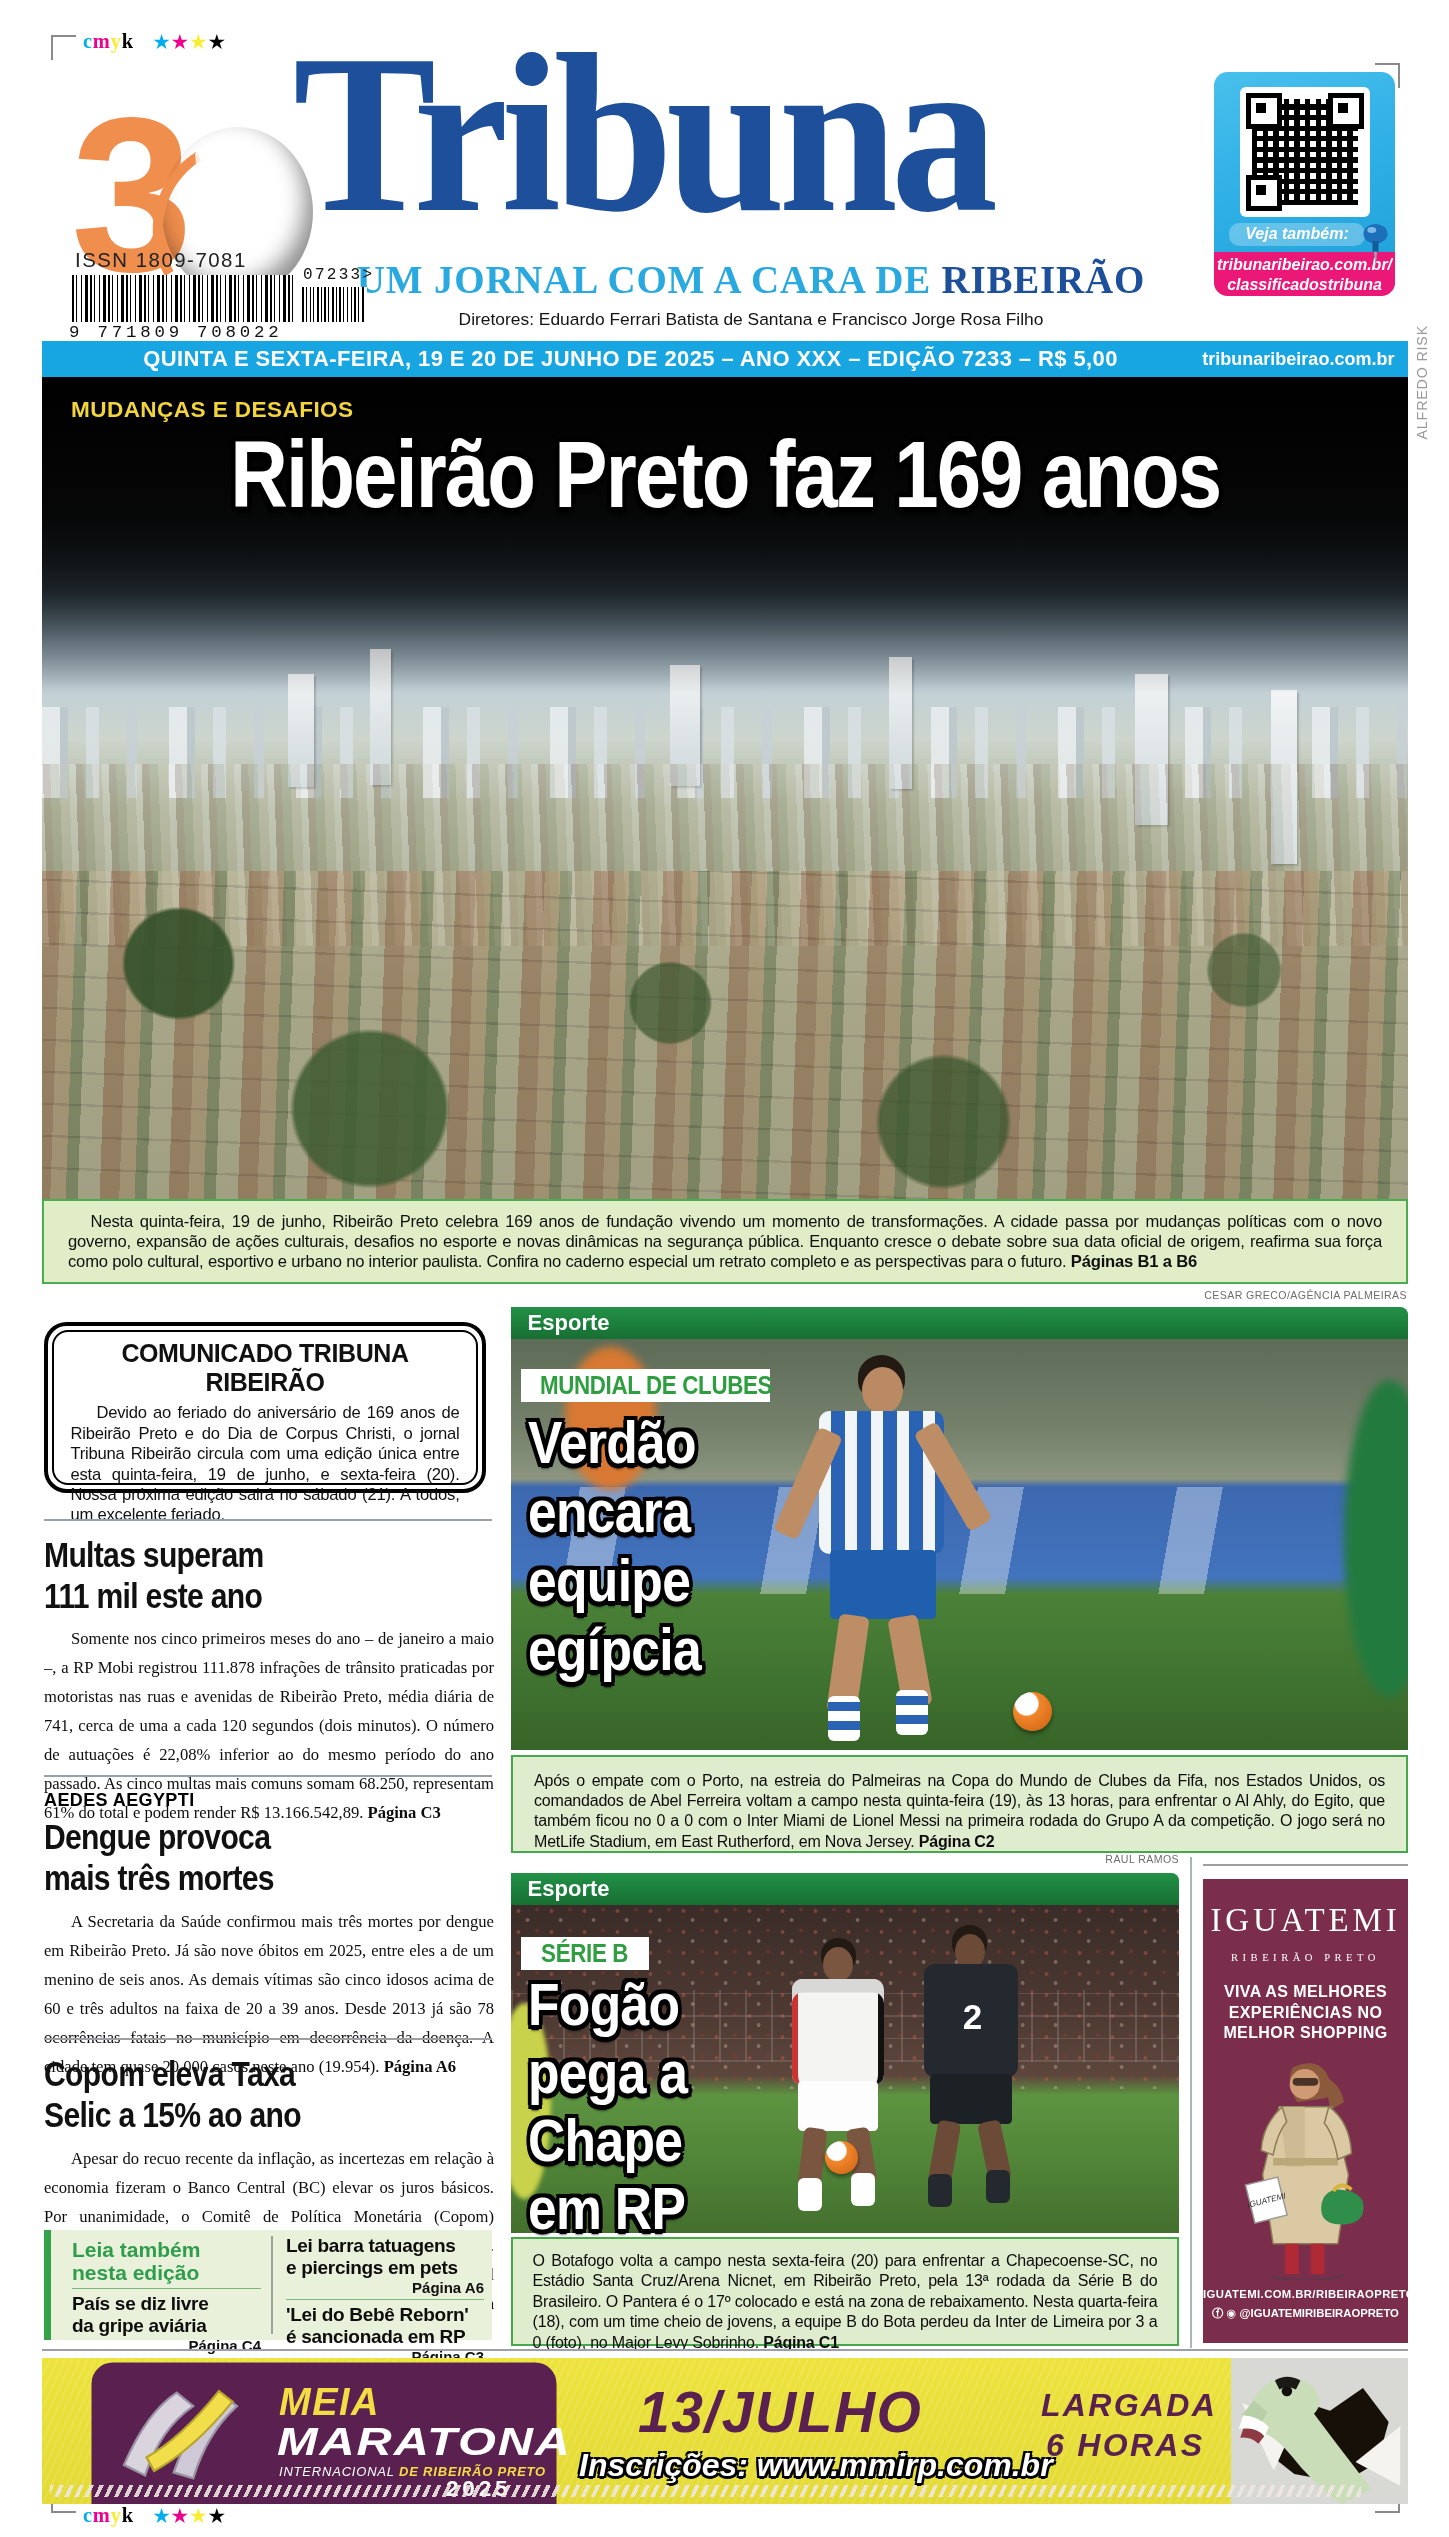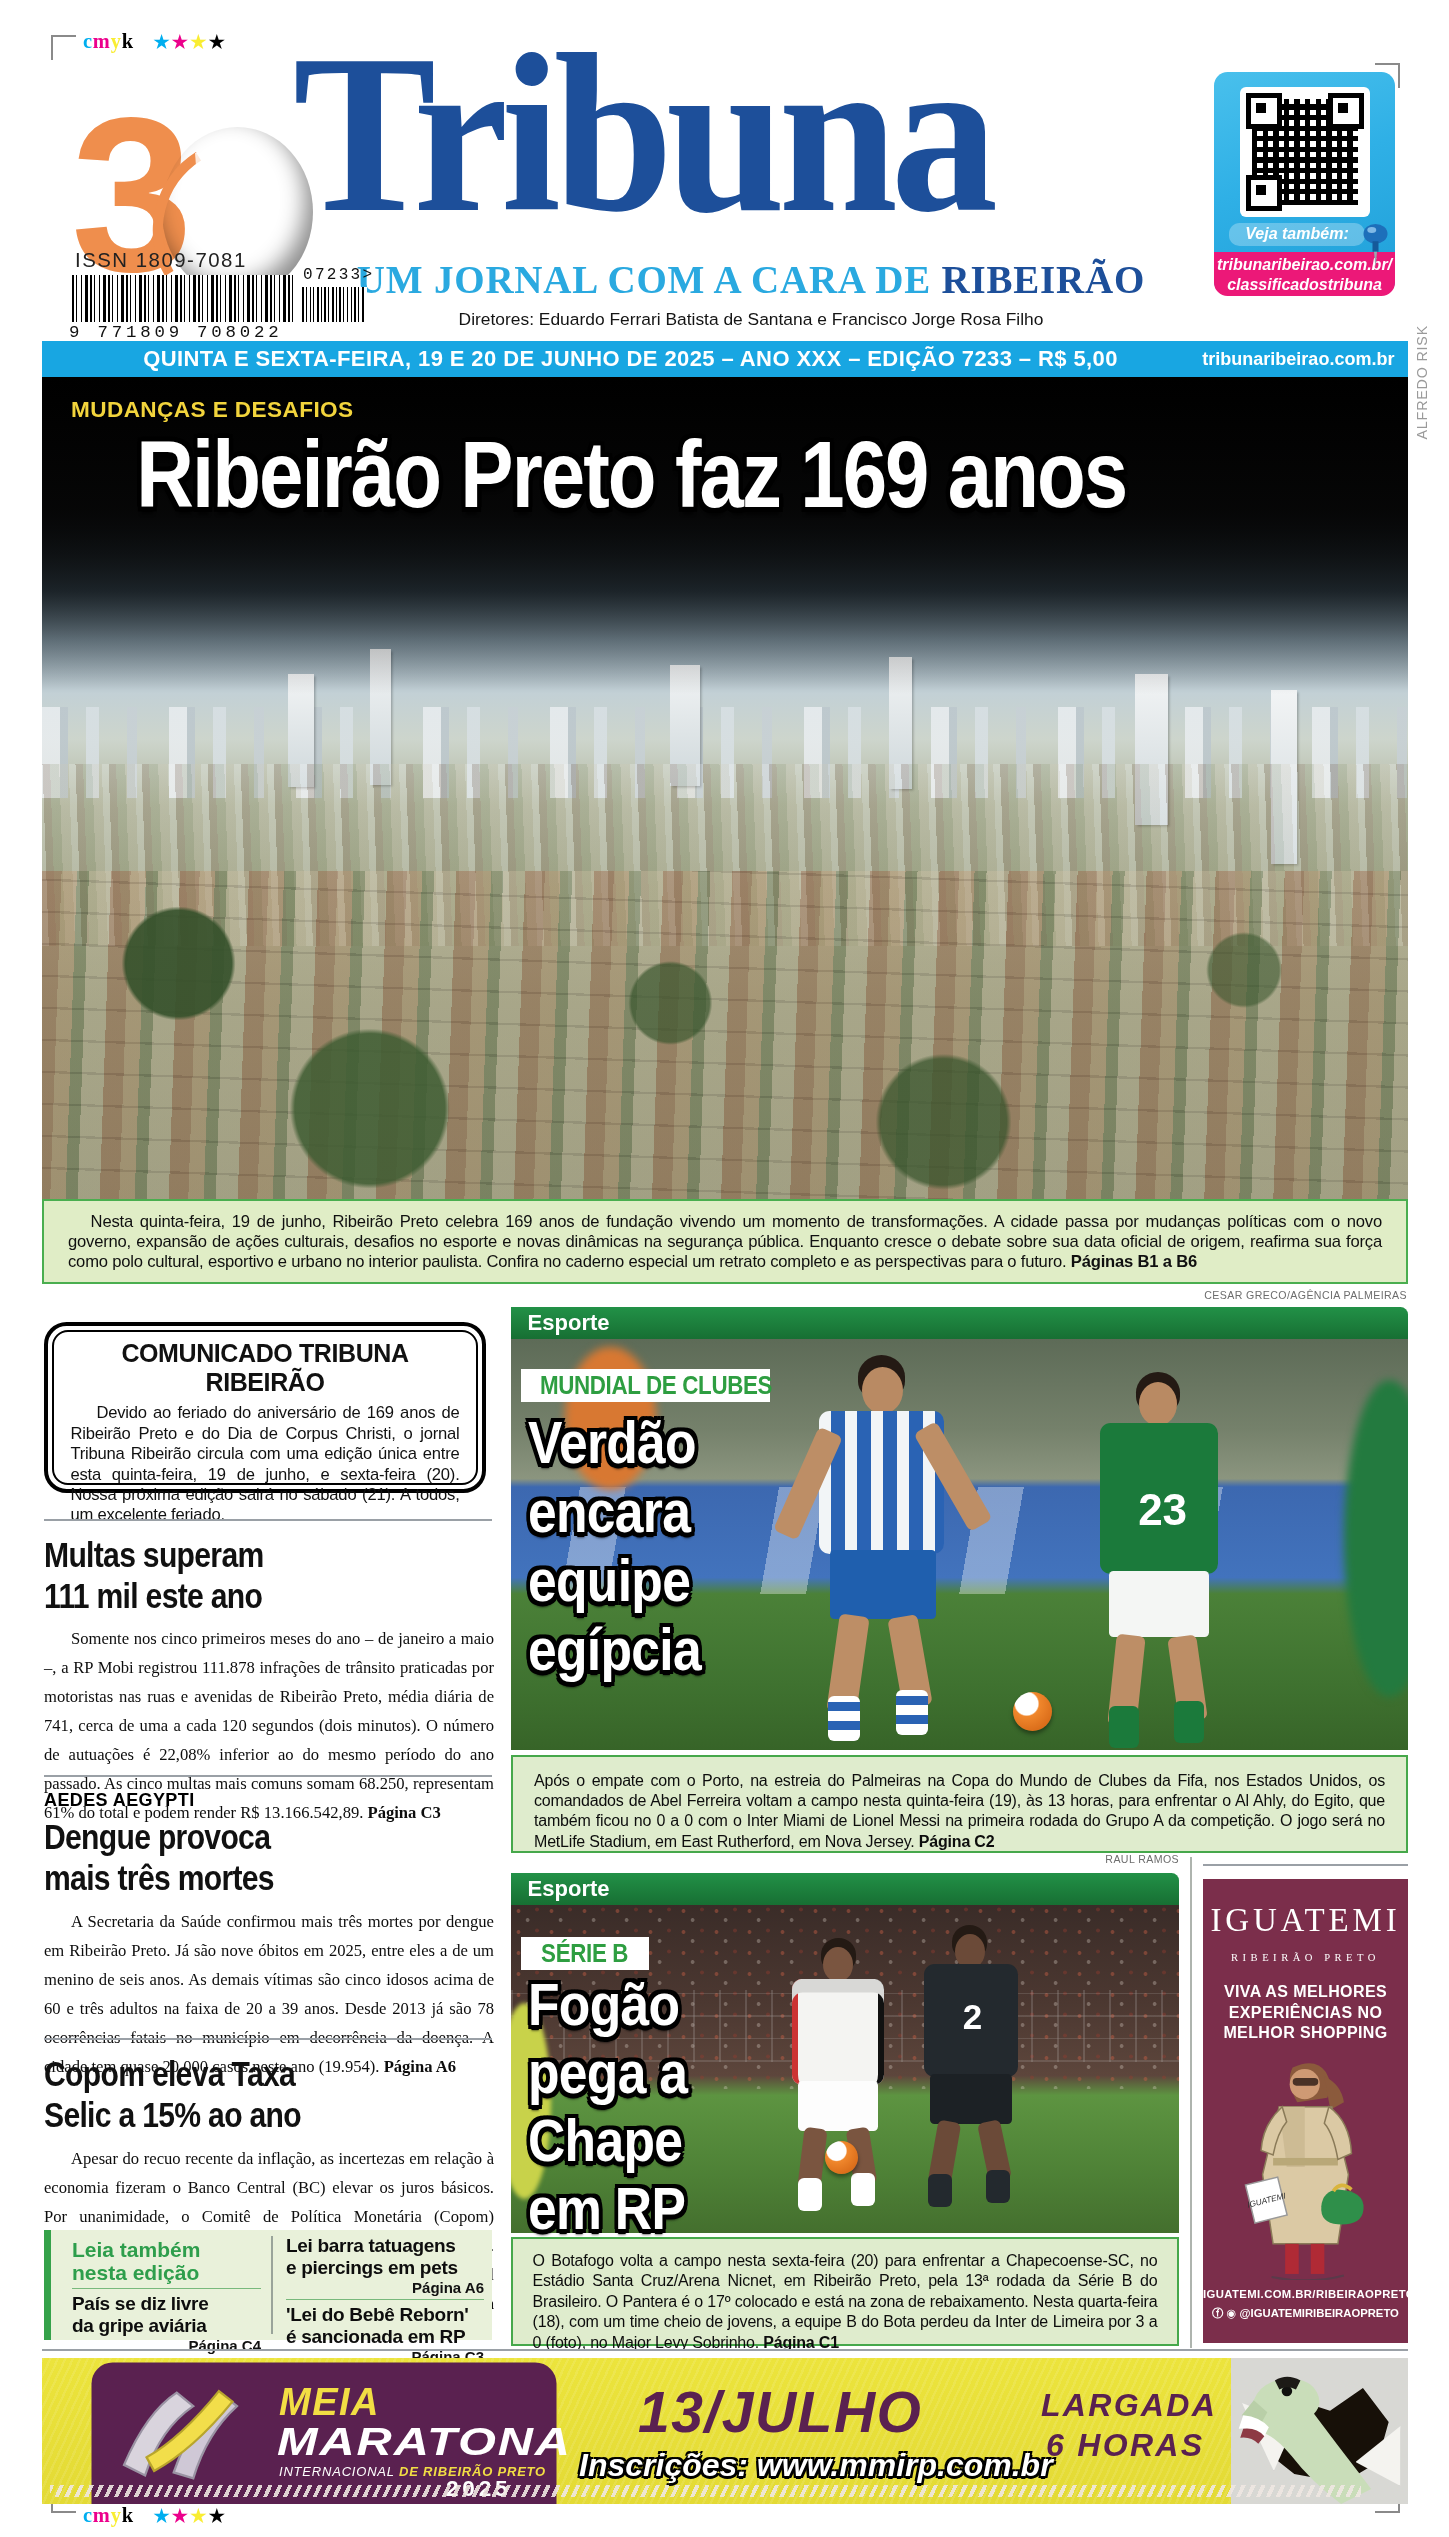--- a/index.html
+++ b/index.html
@@ -80,21 +80,21 @@
       radial-gradient(circle at 10% 28%,rgba(52,80,42,.9) 0 53px,transparent 57px),
       radial-gradient(circle at 24% 72%,rgba(62,92,50,.85) 0 75px,transparent 80px),
       radial-gradient(circle at 46% 40%,rgba(58,86,46,.7) 0 39px,transparent 42px),
       radial-gradient(circle at 66% 76%,rgba(56,84,44,.75) 0 63px,transparent 68px),
       radial-gradient(circle at 88% 30%,rgba(60,88,48,.6) 0 35px,transparent 38px),
       repeating-linear-gradient(92deg,rgba(156,92,62,.38) 0 19.6px,rgba(196,146,106,.34) 19.6px 35px,rgba(84,100,58,.32) 35px 47px,rgba(214,196,166,.30) 47px 69px),
       repeating-linear-gradient(2deg,rgba(0,0,0,.16) 0 2.3px,transparent 2.3px 32px);}
   .darktop{position:absolute;left:0;top:0;width:100%;height:317px;
      background:linear-gradient(180deg,rgba(0,0,0,.98) 0%,rgba(5,5,5,.92) 38%,rgba(10,10,10,0) 100%);}
   .mkicker{position:absolute;left:29px;top:19.6px;font-size:22.6px;font-weight:bold;color:#f2d43c;letter-spacing:0.4px;}
-  .mheadline{position:absolute;left:0;top:48px;width:100%;
+  .mheadline{position:absolute;left:0;top:48px;width:100%;text-align:center;
      font-size:95px;font-weight:bold;color:#fff;letter-spacing:-2.3px;line-height:1.05;}
   .stroke{text-shadow:-4.5px -4.5px 0 #000,4.5px -4.5px 0 #000,-4.5px 4.5px 0 #000,4.5px 4.5px 0 #000,0 -5.3px 0 #000,0 5.3px 0 #000,-5.3px 0 0 #000,5.3px 0 0 #000,0 7.5px 3px rgba(0,0,0,.55);}
   .stroke-s{text-shadow:-3.8px -3.8px 0 #000,3.8px -3.8px 0 #000,-3.8px 3.8px 0 #000,3.8px 3.8px 0 #000,0 -4.5px 0 #000,0 4.5px 0 #000,-4.5px 0 0 #000,4.5px 0 0 #000,0 6px 2.3px rgba(0,0,0,.5);}
   .vcredit{left:1414px;top:325px;font-size:14.3px;color:#9a9a9a;letter-spacing:0.8px;writing-mode:vertical-rl;transform:rotate(180deg);}
 
   
   .leadbox{left:42px;top:1199px;width:1366px;height:85px;background:#e0edc6;border:2.3px solid #4aae4f;box-sizing:border-box;padding:10.6px 24px 0 24px;}
   .leadtext{font-size:16.6px;line-height:20.4px;letter-spacing:-0.2px;color:#101010;}
   .leadtext .ind{display:inline-block;width:22.6px;}
   .pageref{font-weight:bold;}
@@ -348,31 +348,20 @@
       <div class="p-torso" style="left:39px;top:56px;width:125px;height:143px;background:repeating-linear-gradient(90deg,#f2f5f7 0 12px,#2a63b4 12px 26px);"></div>
       <div class="p-leg" style="left:15px;top:72px;width:26px;height:113px;background:#bd8e66;transform:rotate(24deg);"></div>
       <div class="p-leg" style="left:160px;top:65px;width:26px;height:113px;background:#bd8e66;transform:rotate(-30deg);"></div>
       <div class="p-shorts" style="left:50px;top:195px;width:106px;height:69px;background:#1f5fae;"></div>
       <div class="p-leg" style="left:53px;top:260px;width:30px;height:98px;background:#bd8e66;transform:rotate(8deg);"></div>
       <div class="p-leg" style="left:115px;top:261px;width:30px;height:91px;background:#bd8e66;transform:rotate(-10deg);"></div>
       <div class="p-leg" style="left:48px;top:341px;width:32px;height:45px;background:repeating-linear-gradient(0deg,#fff 0 10.6px,#2a63b4 10.6px 19.6px);"></div>
       <div class="p-leg" style="left:116px;top:335px;width:32px;height:45px;background:repeating-linear-gradient(0deg,#fff 0 10.6px,#2a63b4 10.6px 19.6px);"></div>
     </div>
 
-    <div class="player" style="left:62%;top:8%;width:181px;height:377px;">
-      <div class="p-hair" style="left:69px;top:0;width:44px;height:41px;"></div>
-      <div class="p-head" style="left:72px;top:10.6px;width:38px;height:44px;"></div>
-      <div class="p-torso" style="left:33px;top:51px;width:118px;height:151px;background:#1b7a3b;"></div>
-      <div class="pnum" style="left:69px;top:113px;width:53px;font-size:44px;">23</div>
-      <div class="p-shorts" style="left:42px;top:199px;width:100px;height:66px;background:#f4f6f4;"></div>
-      <div class="p-leg" style="left:45px;top:263px;width:29px;height:91px;background:#bd8e66;transform:rotate(6deg);"></div>
-      <div class="p-leg" style="left:106px;top:264px;width:29px;height:85px;background:#bd8e66;transform:rotate(-8deg);"></div>
-      <div class="p-leg" style="left:42px;top:334px;width:30px;height:42px;background:#1b7a3b;"></div>
-      <div class="p-leg" style="left:107px;top:329px;width:30px;height:42px;background:#1b7a3b;"></div>
-    </div>
     <div class="blurblob" style="right:-3%;top:10%;width:91px;height:317px;background:#237a3f;"></div>
     <div class="ball" style="left:56%;top:86%;width:39px;height:39px;"></div>
   </div>
   <div class="abs wkick s1kick"><span class="cx" style="transform-origin:50% 50%;">MUNDIAL DE CLUBES</span></div>
   <div class="abs s1head stroke-s">
     <span class="cx">Verdão</span><br>
     <span class="cx">encara</span><br>
     <span class="cx">equipe</span><br>
     <span class="cx">egípcia</span>
   </div>

